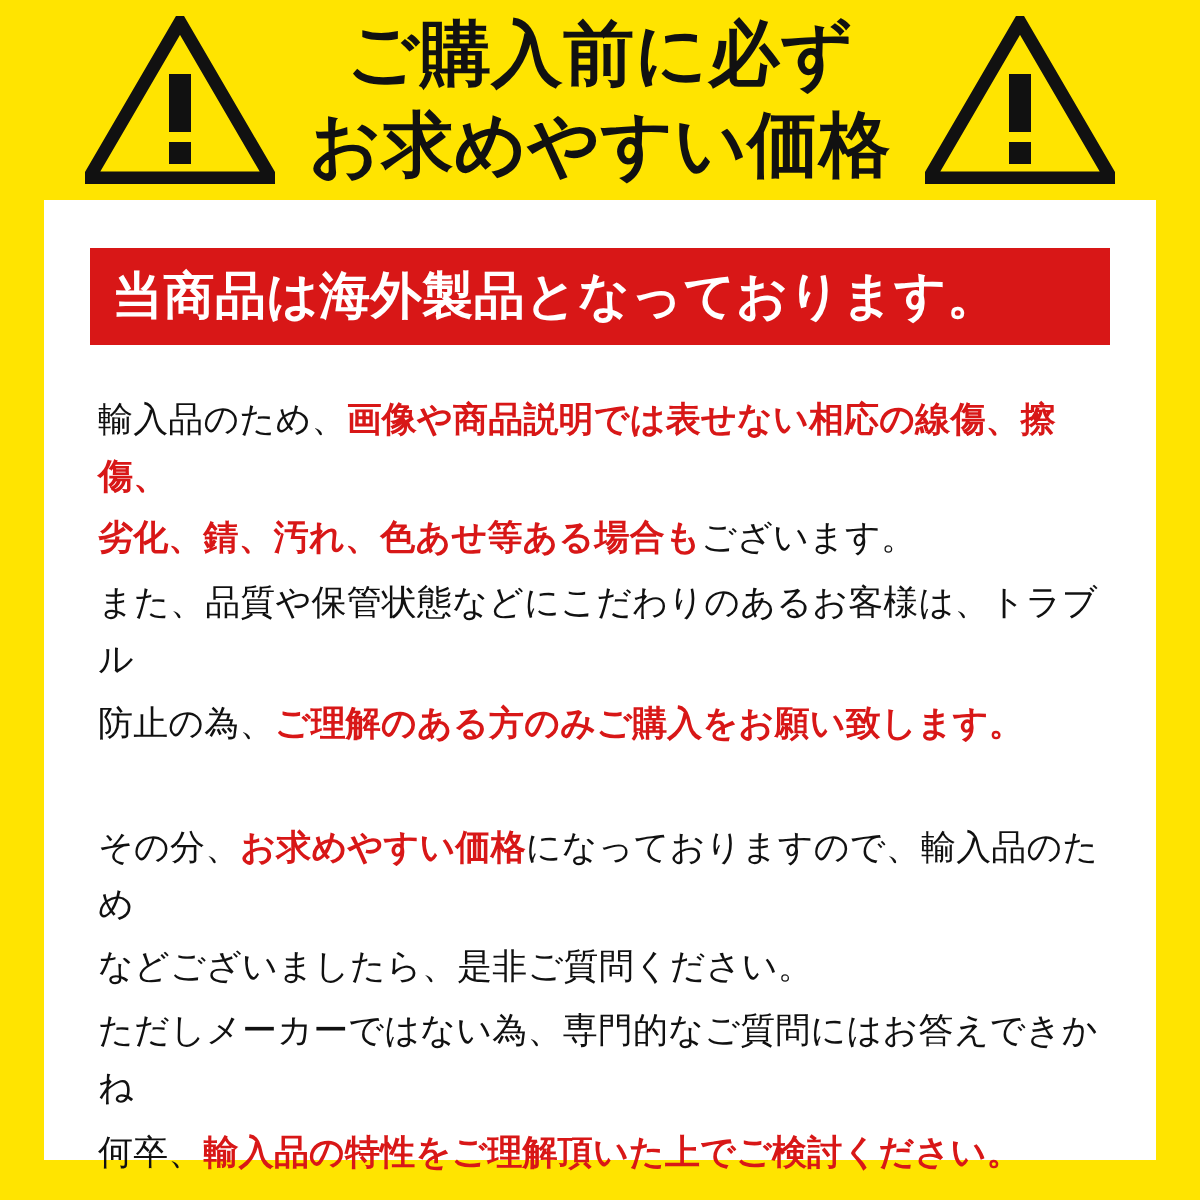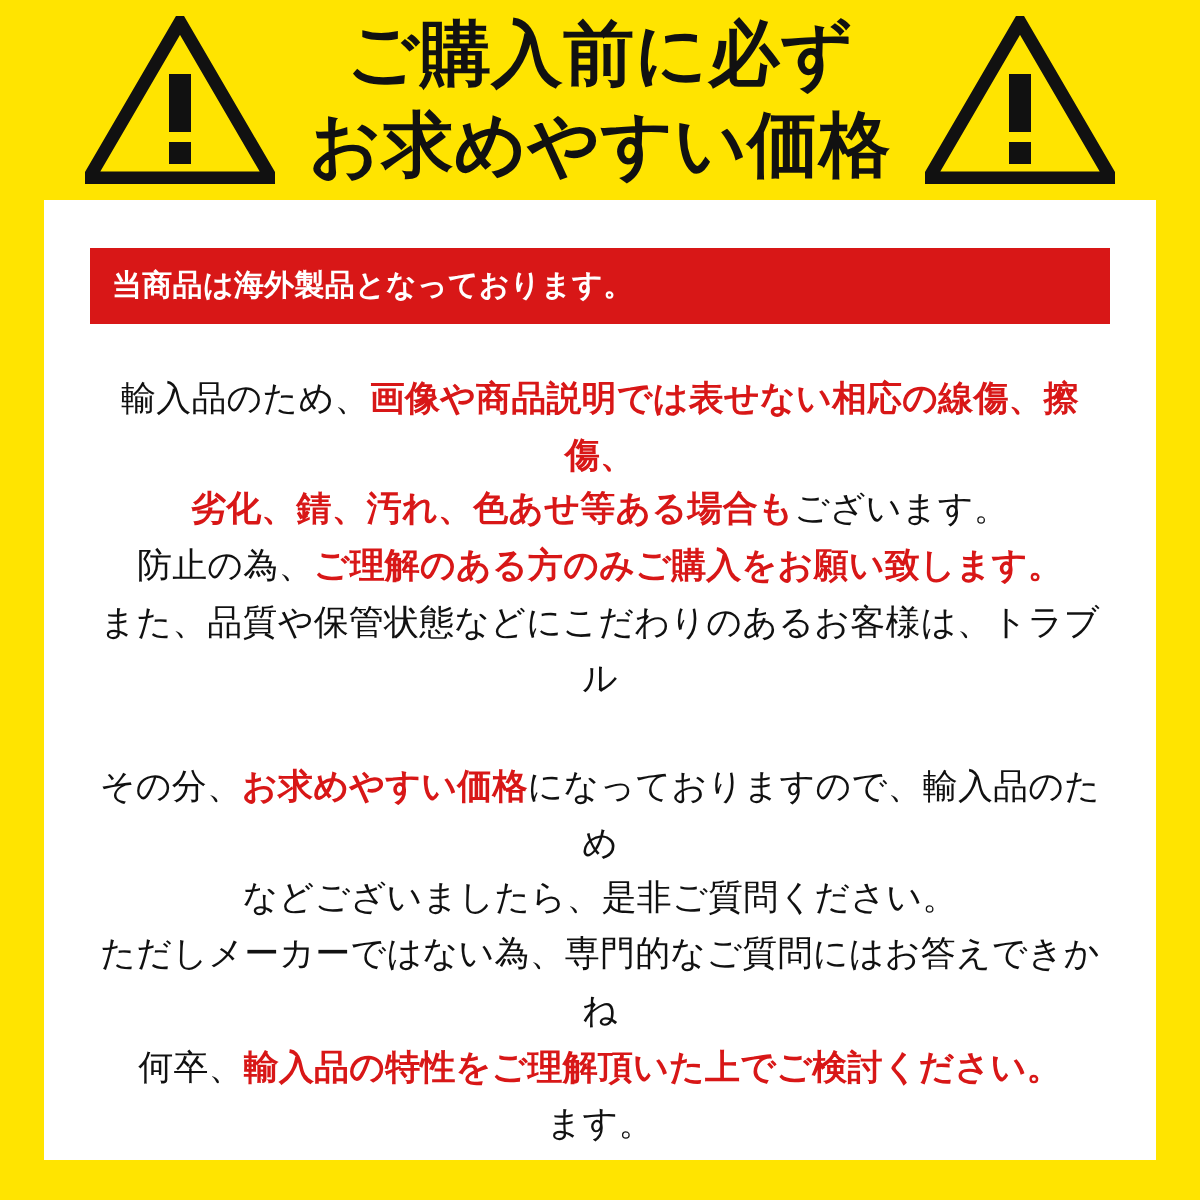--- a/index.html
+++ b/index.html
@@ -65,39 +65,38 @@
     height: 960px;
     background: #FFFFFF;
     box-sizing: border-box;
     padding: 48px 46px 20px 46px;
   }
 
   .banner {
     background: #D81717;
     color: #FFFFFF;
     font-weight: 700;
-    font-size: 30px;
+    font-size: 51px;
     line-height: 1.0;
     padding: 22px 36px 24px 22px;
     letter-spacing: 0.01em;
     white-space: nowrap;
     box-sizing: border-box;
   }
 
   .body-text {
     margin-top: 46px;
     font-size: 35px;
     line-height: 1.62;
     color: #111111;
     letter-spacing: 0.005em;
   }
 
   .para {
-    margin: 0;
-    text-align: center;
+    margin: 8px;
   }
   .para + .para {
     margin-top: 0px;
     font-family: Liberation Mono, monospace;
   }
   .gap {
     height: 48px;
   }
 
   .red {
@@ -140,24 +139,24 @@
     <div class="banner">当商品は海外製品となっております。</div>
 
     <div class="body-text">
       <p class="para">
         <span class="blk">輸入品のため、</span><span class="red">画像や商品説明では表せない相応の線傷、擦傷、</span>
       </p>
       <p class="para">
         <span class="red">劣化、錆、汚れ、色あせ等ある場合も</span><span class="blk">ございます。</span>
       </p>
       <p class="para">
-        <span class="blk">防止の為、</span><span class="red">ご理解のある方のみご購入をお願い致します。</span>
+        <span class="blk">また、品質や保管状態などにこだわりのあるお客様は、トラブル</span>
       </p>
       <p class="para">
-        <span class="blk">また、品質や保管状態などにこだわりのあるお客様は、トラブル</span>
+        <span class="blk">防止の為、</span><span class="red">ご理解のある方のみご購入をお願い致します。</span>
       </p>
 
       <div class="gap"></div>
 
       <p class="para">
         <span class="blk">その分、</span><span class="red">お求めやすい価格</span><span class="blk">になっておりますので、輸入品のため</span>
       </p>
       <p class="para">
         <span class="blk">などございましたら、是非ご質問ください。</span>
       </p>

